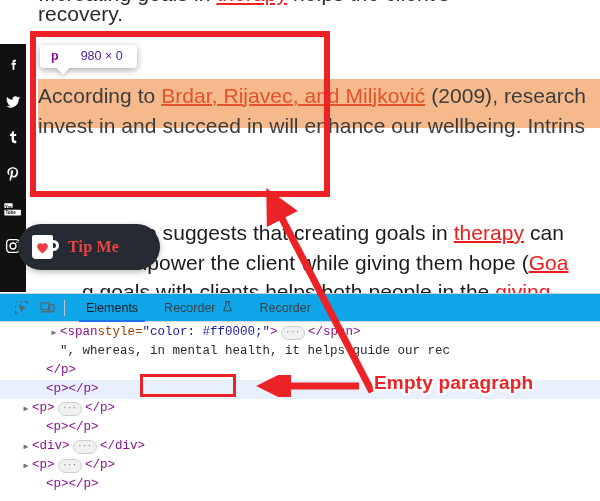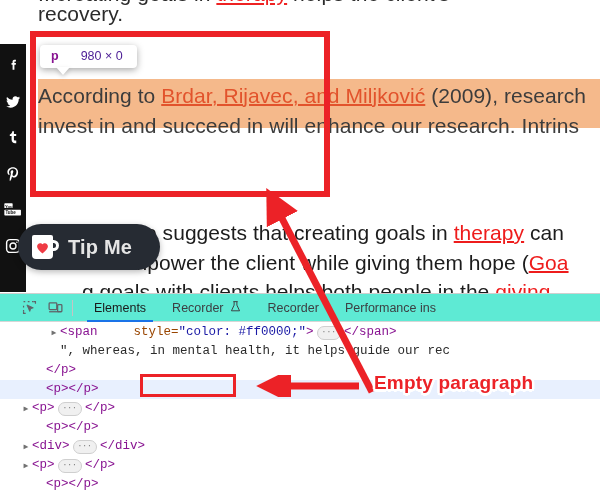--- a/index.html
+++ b/index.html
@@ -105,33 +105,33 @@
   }
   #tipme .cup .handle{
     position:absolute;left:18px;top:5px;width:9px;height:11px;
     border:3px solid #ffffff;border-left:none;border-radius:0 7px 7px 0;
     box-sizing:border-box;
   }
   #tipme .cup .heart{
     position:absolute;left:4px;top:5px;width:13px;height:12px;color:#ef3b44;
   }
   #tipme .lbl{
-    color:#e5e5e5;font-size:20px;font-weight:bold;letter-spacing:.2px;
+    color:#ef4444;font-size:16px;font-weight:bold;letter-spacing:.2px;font-family:Liberation Serif, serif;
   }
 
   
   #devtools{
     position:absolute;left:0;top:293px;width:600px;height:208px;
     background:#ffffff;border-top:1px solid #cfcfcf;
     font-family:"Liberation Sans", sans-serif;
   }
   #dt-toolbar{
     position:relative;height:28px;
-    border-bottom:1px solid #d6d6d6;background:#5eead4;
-    display:flex;align-items:center;padding-left:16px;box-sizing:border-box;
+    border-bottom:1px solid #d6d6d6;background:#0ea5e9;
+    display:flex;align-items:center;padding-left:8px;box-sizing:border-box;
   }
   #dt-toolbar .ticon{
     width:26px;height:26px;display:flex;align-items:center;justify-content:center;
     color:#5f6368;
   }
   #dt-toolbar .tsep{
     width:1px;height:16px;background:#c4c4c4;margin:0 8px 0 4px;
   }
   #dt-toolbar .tab{
     position:relative;height:28px;display:flex;align-items:center;gap:5px;
@@ -151,21 +151,21 @@
   }
   #dt-tree .row{
     position:relative;height:19px;white-space:nowrap;
     display:flex;align-items:center;padding-left:6px;
   }
   #dt-tree .row.sel{background:#e8f0fe;}
   #dt-tree .tw{
     width:12px;display:inline-block;color:#727272;font-size:8px;text-align:center;
   }
   #dt-tree .ind{display:inline-block;}
-  #dt-tree .attr{color:#994500;margin-left:36px;}
+  #dt-tree .attr{color:#994500;}
   #dt-tree .val{color:#1a1aa6;}
   #dt-tree .txt{color:#2b2b2b;}
   #dt-tree .dots{
     display:inline-block;background:#f0f0f0;border:1px solid #cfcfcf;
     border-radius:7px;color:#777;font-size:8px;line-height:8px;
     padding:1px 4px 3px;margin:0 3px;vertical-align:middle;
   }
 
   
   #ann-box-top{
@@ -206,21 +206,21 @@
     <span>helps the client's</span>
   </div>
 
   <div class="para-line ln-recovery">recovery.</div>
 
   <div id="hl-content"></div>
 
   <div class="hp hp1">
     <span>According to </span><span class="lk-or">Brdar, Rijavec, and Miljković</span><span> (2009), research</span>
   </div>
-  <div class="hp hp2">invest in and succeed in will enhance our research. Intrins</div>
+  <div class="hp hp2">invest in and succeed in will enhance our wellbeing. Intrins</div>
 
   <div class="bp bp1">
     <span style="margin-left:80px">also suggests that creating goals in </span><span class="lk-rd">therapy</span><span> can</span>
   </div>
   <div class="bp bp2">
     <span style="margin-left:80px">empower the client while giving them hope (</span><span class="lk-rd">Goa</span>
   </div>
   <div class="bp bp3">
     <span style="margin-left:44px">g goals with clients helps both people in the </span><span class="lk-rd">giving</span>
   </div>
@@ -309,23 +309,20 @@
       <span>
         <svg viewBox="0 0 16 16" width="13" height="13" fill="none" stroke="#3c4043" stroke-width="1.2">
           <path d="M6.3 2v4.3L3 13.3h10L9.7 6.3V2"></path>
             <path d="M5.3 2h5.4"></path>
         </svg>
       </span>
     </span>
     <span class="tab">
       <span>Recorder</span>
     </span>
-    <span class="tab">
-      <span>Performance ins</span>
-    </span>
   </div>
 
   <div id="dt-tree">
       <div class="row">
         <span class="ind" style="width: 42px;"></span>
         <span class="tw">▶</span>
         <span>&lt;span </span>
         <span class="attr">style=</span>
         <span class="val">"color: #ff0000;"</span>
         <span>&gt;</span>

